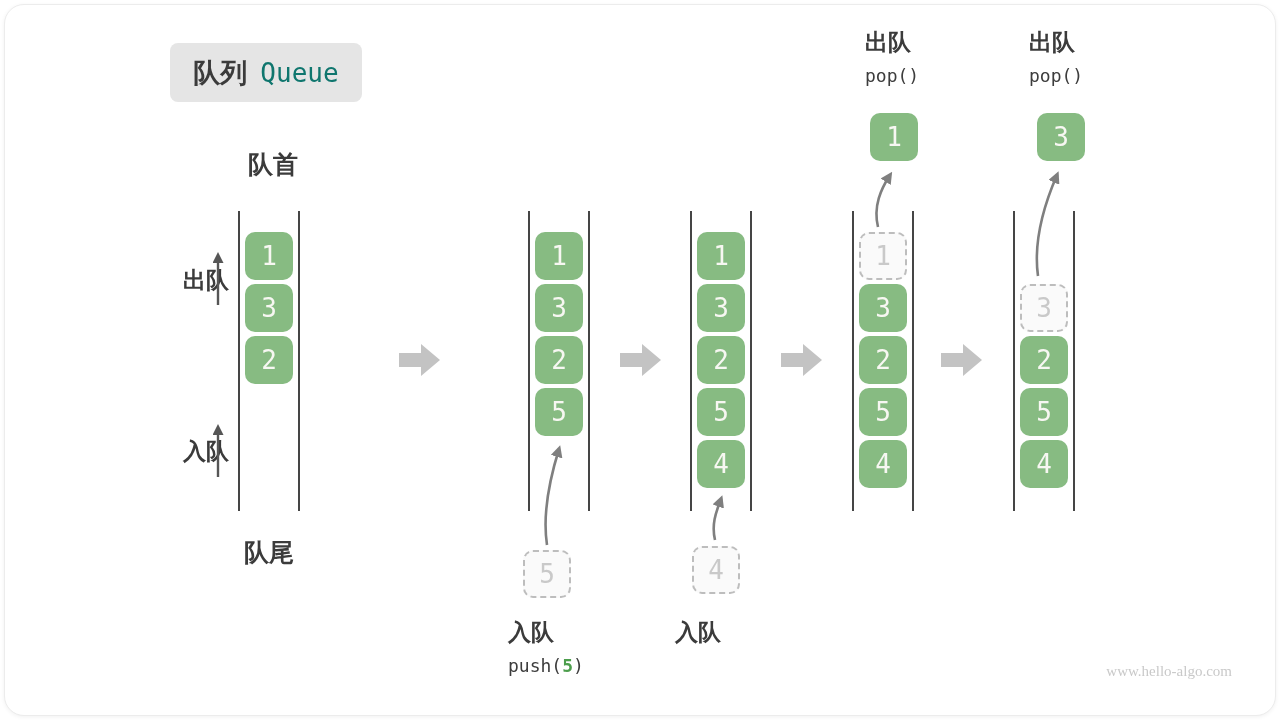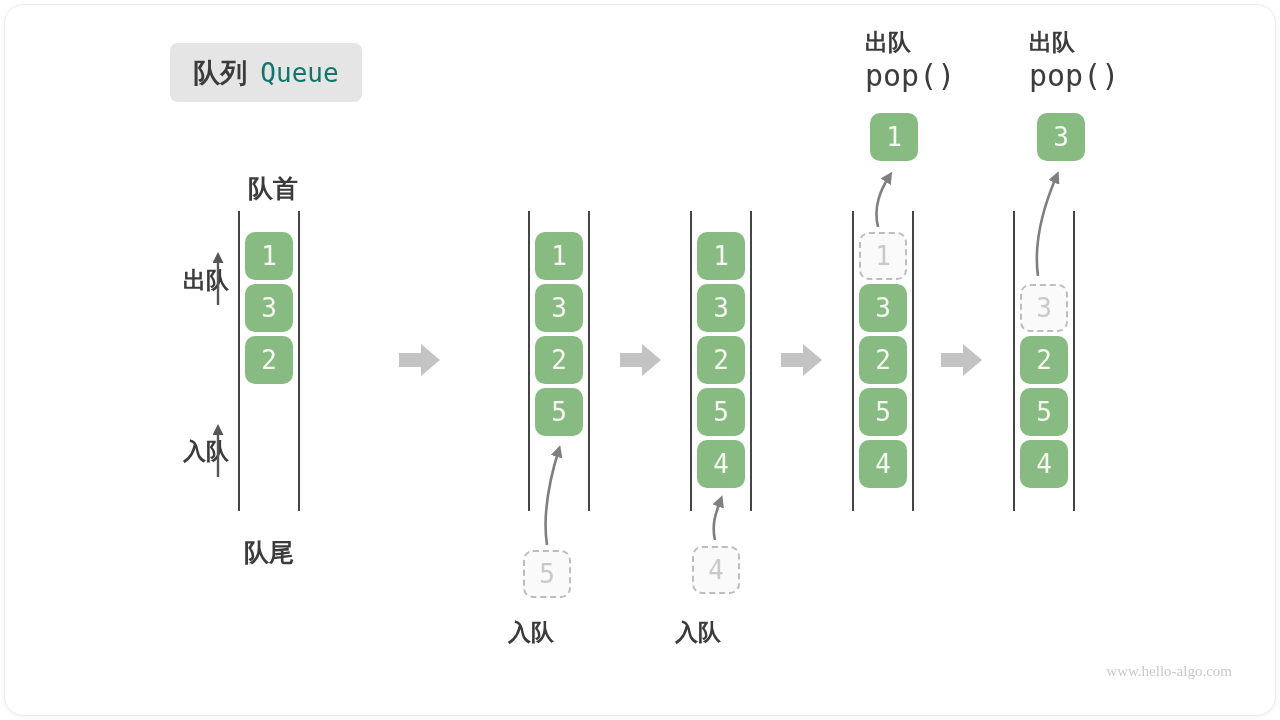--- a/index.html
+++ b/index.html
@@ -74,21 +74,21 @@
   .op {
     position: absolute;
     white-space: nowrap;
   }
   .op-zh {
     font-size: 23px; font-weight: 700; color: #3b3b3b;
     line-height: 33px;
   }
   .op-code {
     font-family: "DejaVu Sans Mono", monospace;
-    font-size: 30px; color: #3d3d3d;
+    font-size: 18px; color: #3d3d3d;
     line-height: 34px;
   }
   .op-code .arg { color: #4c9e4c; font-weight: 700; }
   .watermark {
     position: absolute;
     right: 48px; bottom: 40px;
     font-family: Liberation Serif, serif;
     font-size: 15px; color: #c9c9c9;
   }
   svg.layer {
@@ -101,21 +101,21 @@
 
 <div class="card"></div>
 
 <div class="canvas">
 
   <div class="title-box">
     <span class="title-zh">队列</span>
     <span class="title-en">Queue</span>
   </div>
 
-  <div class="cn-label" style="left:273px; top:172px;text-align:right;">队首</div>
+  <div class="cn-label" style="left:273px; top:148px;text-align:right;">队首</div>
   <div class="cn-label" style="left:269px; top:536px;">队尾</div>
   <div class="side-label" style="left:206px; top:265px;">出队</div>
   <div class="side-label" style="left:206px; top:436px;">入队</div>
 
   <svg class="layer" width="1280" height="720">
     <defs>
       <marker id="ah-dark" markerWidth="11" markerHeight="11" refX="7" refY="5.5" orient="auto" markerUnits="userSpaceOnUse">
         <path d="M0,0 L11,5.5 L0,11 z" fill="#565656"></path>
       </marker>
       <marker id="ah-gray" markerWidth="12" markerHeight="12" refX="8" refY="6" orient="auto" markerUnits="userSpaceOnUse">
@@ -147,20 +147,21 @@
       <div class="cell solid" style="left: 245px; top: 336px;">2</div>
       <div class="wall" style="left: 528px;"></div>
       <div class="wall" style="left: 588px;"></div>
       <div class="cell solid" style="left: 535px; top: 232px;">1</div>
       <div class="cell solid" style="left: 535px; top: 284px;">3</div>
       <div class="cell solid" style="left: 535px; top: 336px;">2</div>
       <div class="cell solid" style="left: 535px; top: 388px;">5</div>
       <div class="cell ghost" style="left: 523px; top: 550px;">5</div>
       <div class="op" style="left: 508px; top: 616px;">
         <div class="op-zh">入队</div>
+        <div class="op-code"><span>push(</span><span class="arg">5</span><span>)</span></div>
       </div>
       <div class="wall" style="left: 690px;"></div>
       <div class="wall" style="left: 750px;"></div>
       <div class="cell solid" style="left: 697px; top: 232px;">1</div>
       <div class="cell solid" style="left: 697px; top: 284px;">3</div>
       <div class="cell solid" style="left: 697px; top: 336px;">2</div>
       <div class="cell solid" style="left: 697px; top: 388px;">5</div>
       <div class="cell solid" style="left: 697px; top: 440px;">4</div>
       <div class="cell ghost" style="left: 692px; top: 546px;">4</div>
       <div class="op" style="left: 675px; top: 616px;">

